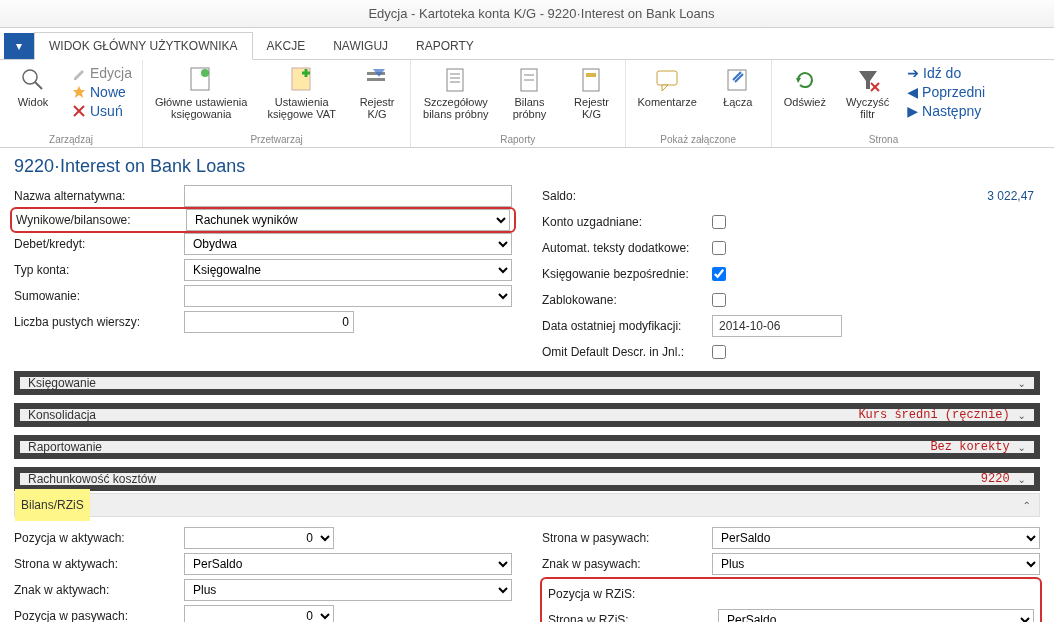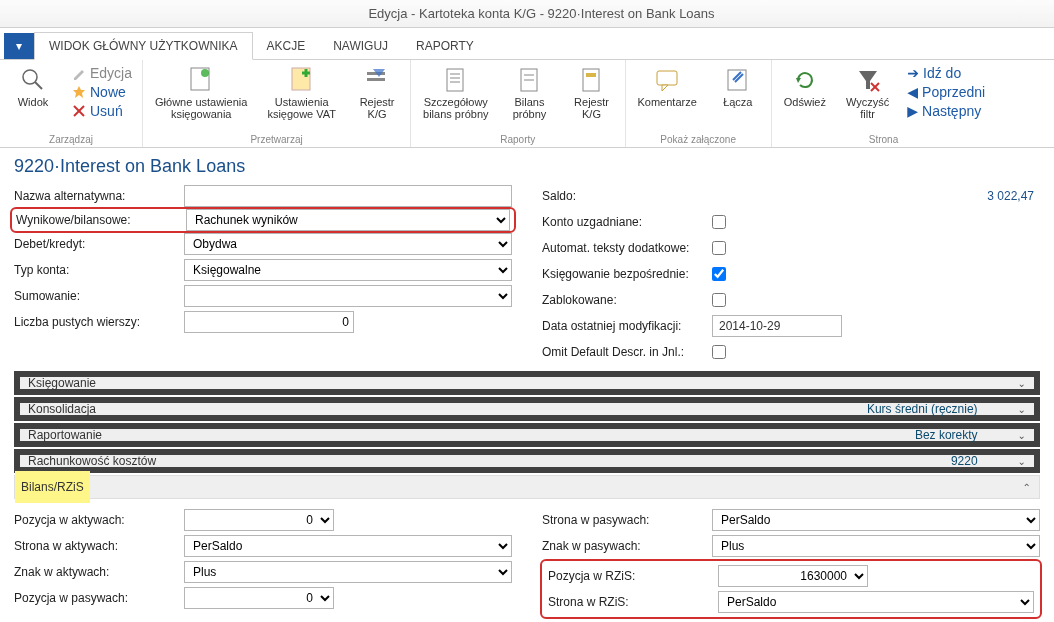--- a/index.html
+++ b/index.html
@@ -33,22 +33,22 @@
 .fld input[type=text], .fld select { flex:1; height:22px; border:1px solid #b5b5b5; background:#fff; padding:2px 4px; font-size:12px; }
 .fld input.num { text-align:right; }
 .fld input[type=checkbox]{ width:14px; height:14px; }
 .readonly-link { color:#1a4f8a; text-decoration:none; margin-left:auto; padding-right:6px; }
 .readonly-date { height:22px; border:1px solid #b5b5b5; padding:2px 6px; min-width:130px; display:flex; align-items:center; }
 
 .red-box { border:2px solid #d32f2f; border-radius:6px; padding:2px 4px; margin:-2px -4px; }
 
 .section { margin-top:6px; }
 .section-hdr { background:#efefef; border:6px solid #404040; height:24px; display:flex; align-items:center; padding:0 8px; font-size:12px; color:#333; cursor:pointer; position:relative; }
-.section-hdr + .section-hdr { margin-top:2px;gap:32px; }
-.section-hdr .right { margin-left:auto; color:#0c4a6e; }
+.section-hdr + .section-hdr { margin-top:8px; }
+.section-hdr .right { margin-left:auto; color:#b91c1c;font-family:Liberation Mono, monospace; }
 .section-hdr .chev { margin-left:8px; font-size:10px; color:#555; }
 .section-hdr.hl { background:#fff68a; display:inline-flex; border:none; padding:16px 6px; margin:2px 0; width:auto; }
 .section-wrap { display:flex; align-items:center; border:1px solid #dedede; background:#efefef; height:24px; width:100%; margin-top:2px; }
 .section-wrap .fill { flex:1; }
 .section-wrap .chev { margin:0 8px; font-size:10px; color:#555; }
 
 .section-body { padding:8px 0 4px 0; }
 </style>
 </head>
 <body>
@@ -294,21 +294,21 @@
       <div class="fld">
         <label>Księgowanie bezpośrednie:</label>
         <input type="checkbox" checked="" style="">
       </div>
       <div class="fld">
         <label>Zablokowane:</label>
         <input type="checkbox" style="">
       </div>
       <div class="fld">
         <label>Data ostatniej modyfikacji:</label>
-        <div class="readonly-date">2014-10-29</div>
+        <div class="readonly-date">2014-10-06</div>
       </div>
       <div class="fld">
         <label>Omit Default Descr. in Jnl.:</label>
         <input type="checkbox" style="">
       </div>
     </div>
   </div>
 
   <div class="section">
     <div class="section-hdr">
@@ -362,21 +362,20 @@
             <label>Strona w pasywach:</label>
             <select><option>PerSaldo</option></select>
           </div>
           <div class="fld">
             <label>Znak w pasywach:</label>
             <select><option>Plus</option></select>
           </div>
           <div class="red-box" style="padding:2px 6px;margin:0 -2px">
             <div class="fld">
               <label>Pozycja w RZiS:</label>
-              <select style="max-width:150px;text-align:right"><option>1630000</option></select>
             </div>
             <div class="fld">
               <label>Strona w RZiS:</label>
               <select><option>PerSaldo</option></select>
             </div>
           </div>
         </div>
       </div>
     </div>
 

